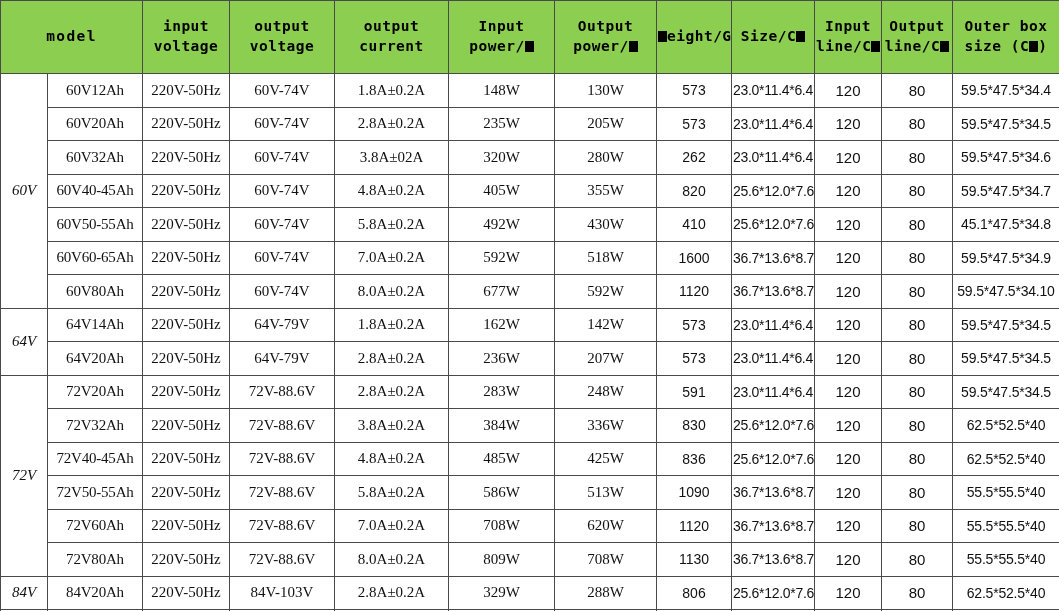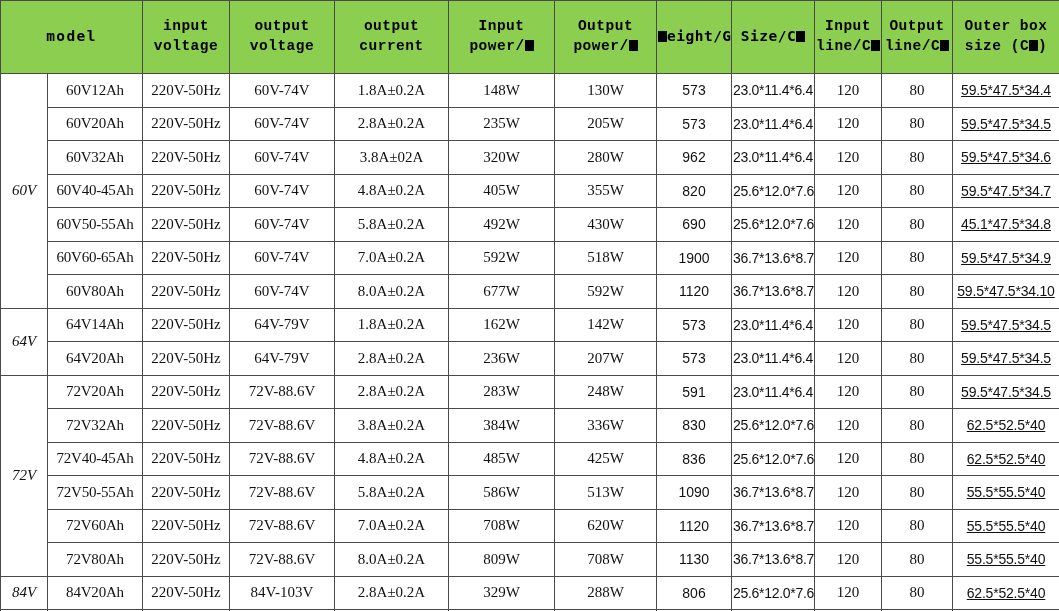--- a/index.html
+++ b/index.html
@@ -60,39 +60,37 @@
     font-family: "Liberation Sans", sans-serif;
     font-size: 14px;
     margin-left: 32px;
   }
   td.size-cell {
     font-family: "Liberation Sans", sans-serif;
     font-size: 14px;
     letter-spacing: -0.3px;
   }
   td.line-cell {
-    font-family: Liberation Serif, serif;
+    font-family: Liberation Sans, sans-serif;
     font-size: 15px;
   }
   td.box-cell {
     font-family: "Liberation Sans", sans-serif;
     font-size: 14px;
     letter-spacing: -0.2px;
-    text-decoration: underline;
   }
   .blk {
     display: inline-block;
     width: 0.62em;
     height: 0.78em;
     background: #000000;
     vertical-align: -0.07em;
   }
   .hdr-line {
     display: block;
-    font-family: Liberation Mono, monospace;
   }
 </style>
 </head>
 <body>
 
 <table class="spec-table">
   <colgroup>
     <col style="width:47px">
     <col style="width:95px">
     <col style="width:87px">
@@ -173,21 +171,21 @@
         <td class="line-cell">80</td>
         <td class="box-cell">59.5*47.5*34.5</td>
       </tr>
       <tr>
         <td class="model-cell">60V32Ah</td>
         <td>220V-50Hz</td>
         <td>60V-74V</td>
         <td>3.8A±02A</td>
         <td>320W</td>
         <td>280W</td>
-        <td class="mono-num">962</td>
+        <td class="mono-num">262</td>
         <td class="size-cell">23.0*11.4*6.4</td>
         <td class="line-cell">120</td>
         <td class="line-cell">80</td>
         <td class="box-cell">59.5*47.5*34.6</td>
       </tr>
       <tr>
         <td class="model-cell">60V40-45Ah</td>
         <td>220V-50Hz</td>
         <td>60V-74V</td>
         <td>4.8A±0.2A</td>
@@ -199,34 +197,34 @@
         <td class="line-cell">80</td>
         <td class="box-cell">59.5*47.5*34.7</td>
       </tr>
       <tr>
         <td class="model-cell">60V50-55Ah</td>
         <td>220V-50Hz</td>
         <td>60V-74V</td>
         <td>5.8A±0.2A</td>
         <td>492W</td>
         <td>430W</td>
-        <td class="mono-num">690</td>
+        <td class="mono-num">410</td>
         <td class="size-cell">25.6*12.0*7.6</td>
         <td class="line-cell">120</td>
         <td class="line-cell">80</td>
         <td class="box-cell">45.1*47.5*34.8</td>
       </tr>
       <tr>
         <td class="model-cell">60V60-65Ah</td>
         <td>220V-50Hz</td>
         <td>60V-74V</td>
         <td>7.0A±0.2A</td>
         <td>592W</td>
         <td>518W</td>
-        <td class="mono-num">1900</td>
+        <td class="mono-num">1600</td>
         <td class="size-cell">36.7*13.6*8.7</td>
         <td class="line-cell">120</td>
         <td class="line-cell">80</td>
         <td class="box-cell">59.5*47.5*34.9</td>
       </tr>
       <tr>
         <td class="model-cell">60V80Ah</td>
         <td>220V-50Hz</td>
         <td>60V-74V</td>
         <td>8.0A±0.2A</td>

